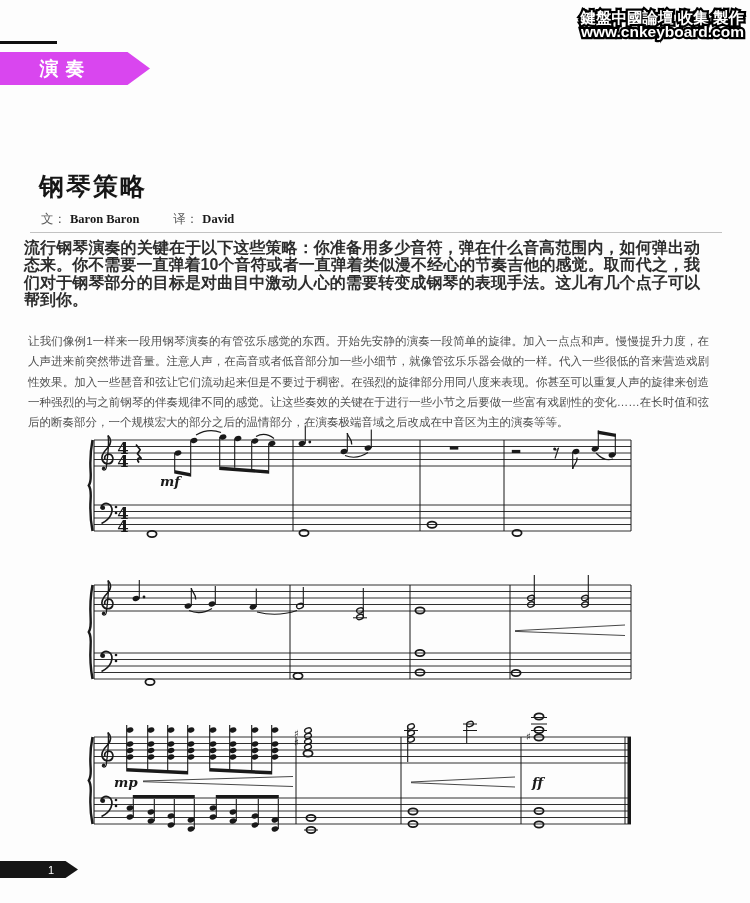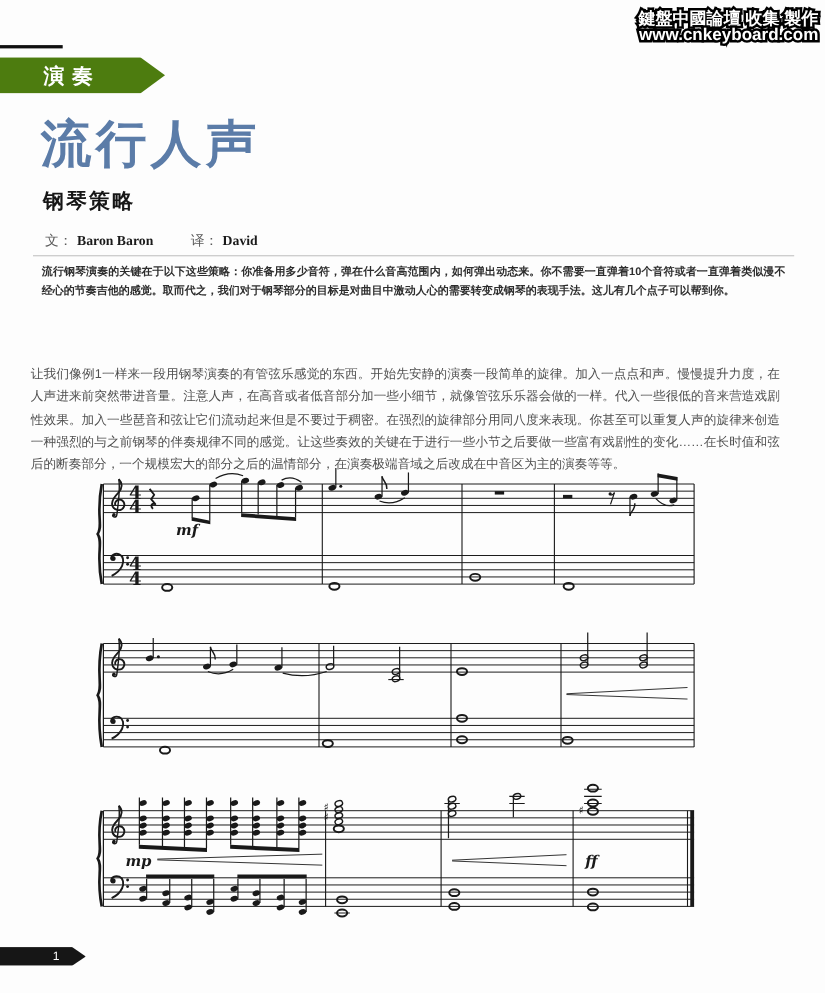--- a/index.html
+++ b/index.html
@@ -1,44 +1,44 @@
 <!DOCTYPE html>
 <html><head>
 <meta charset="utf-8">
 <style>
   html,body{margin:0;padding:0;background:#ffffff;}
   .page{position:relative;width:750px;height:903px;background:#fdfdfd;overflow:hidden;
         font-family:"Liberation Sans",sans-serif;color:#222;}
 
   .top-accent{position:absolute;left:0;top:41px;width:57px;height:3px;background:#101010;}
 
-  .tab{position:absolute;left:0;top:52px;width:150px;height:33px;background:#4d7c0f;
+  .tab{position:absolute;left:0;top:52px;width:150px;height:33px;background:#d946ef;
        clip-path:polygon(0 0,85% 0,100% 50%,85% 100%,0 100%);
        display:flex;align-items:center;justify-content:center;box-sizing:border-box;padding-right:26px;}
   .tab span{color:#fff;font-weight:bold;font-size:19px;letter-spacing:7px;text-indent:7px;}
 
   .watermark{position:absolute;top:9px;right:6px;text-align:right;font-weight:bold;
              font-size:15.5px;line-height:17.5px;white-space:nowrap;}
   .wm-line{position:relative;display:block;height:14px;}
   .wm-line .stroke{color:#000;-webkit-text-stroke:4.5px #000;
        text-shadow:1px 1px 0 #000,-1px 1px 0 #000,1px -1px 0 #000,-1px -1px 0 #000;}
   .wm-line .fill{position:absolute;right:0;top:0;color:#fff;}
 
   .title{position:absolute;left:37px;top:100px;font-size:46px;font-weight:bold;
          color:#5b7ca8;letter-spacing:4px;}
-  .subtitle{position:absolute;left:39px;top:170px;font-size:19px;font-weight:bold;
+  .subtitle{position:absolute;left:39px;top:170px;font-size:25px;font-weight:bold;
             color:#161616;letter-spacing:2px;}
   .byline{position:absolute;left:41px;top:211px;font-size:12.5px;
           font-family:"Liberation Serif",serif;color:#5a5a5a;display:flex;align-items:baseline;}
   .byline b{color:#1a1a1a;margin-left:4px;}
   .byline .sep{display:inline-block;width:34px;}
 
   .rule{position:absolute;left:30px;top:232px;width:692px;height:1px;background:#c2c2c2;}
 
-  .intro{position:absolute;left:38px;top:239px;width:676px;font-size:10px;font-weight:bold;
+  .intro{position:absolute;left:24px;top:239px;width:676px;font-size:16px;font-weight:bold;
          color:#2d2d2d;line-height:17.4px;text-align:justify;}
 
   .heading{position:absolute;left:45px;top:301px;font-size:14px;font-weight:bold;color:#2c3a60;}
 
   .body-text{position:absolute;left:28px;top:331px;width:681px;font-size:11.5px;
              color:#4f4f4f;line-height:20.3px;text-align:justify;}
 
   svg.music{position:absolute;overflow:visible;}
   #sys0{left:88px;top:424px;}
   #sys1{left:88px;top:571px;}
@@ -64,21 +64,20 @@
     <span class="wm-line">
       <span class="stroke">鍵盤中國論壇 收集 製作</span>
       <span class="fill">鍵盤中國論壇 收集 製作</span>
     </span>
     <span class="wm-line">
       <span class="stroke">www.cnkeyboard.com</span>
       <span class="fill">www.cnkeyboard.com</span>
     </span>
   </div>
 
-  <div class="title">流行人声</div>
   <div class="subtitle">钢琴策略</div>
 
   <div class="byline">
     <span>文：</span>
       <b>Baron Baron</b>
     <span class="sep"></span>
     <span>译：</span>
       <b>David</b>
   </div>
 

